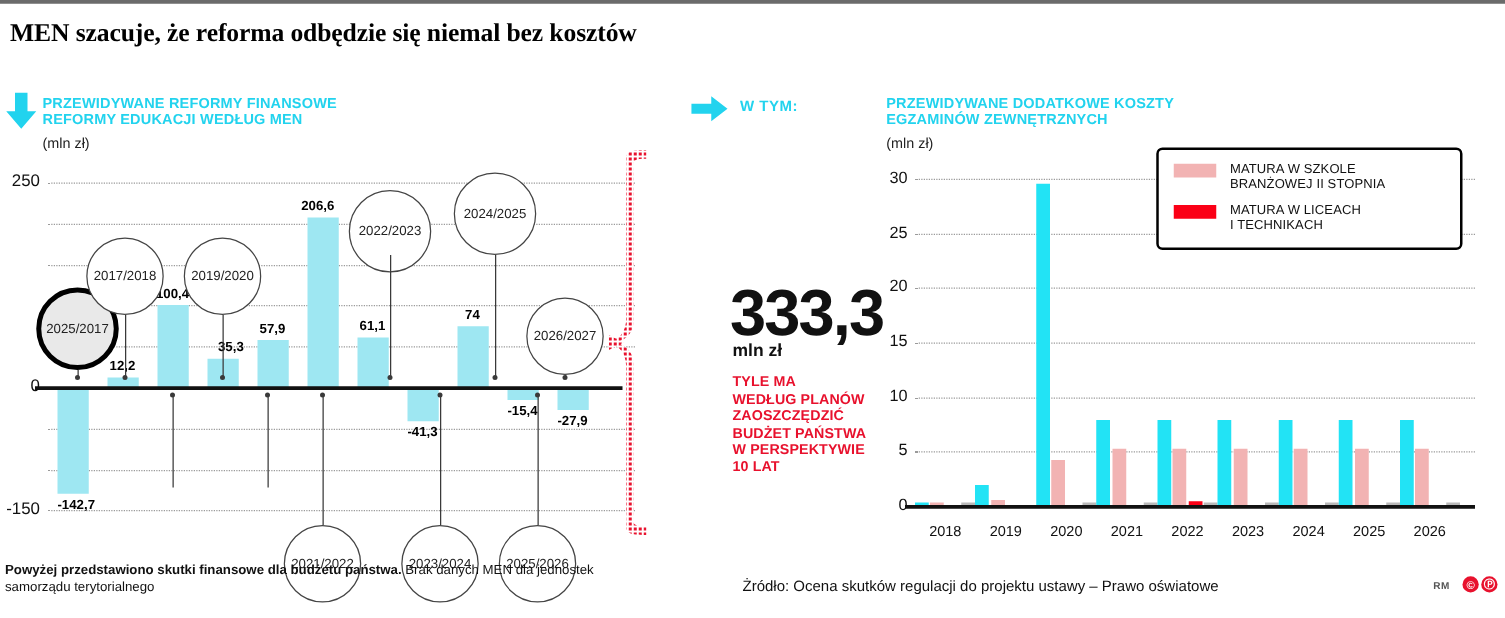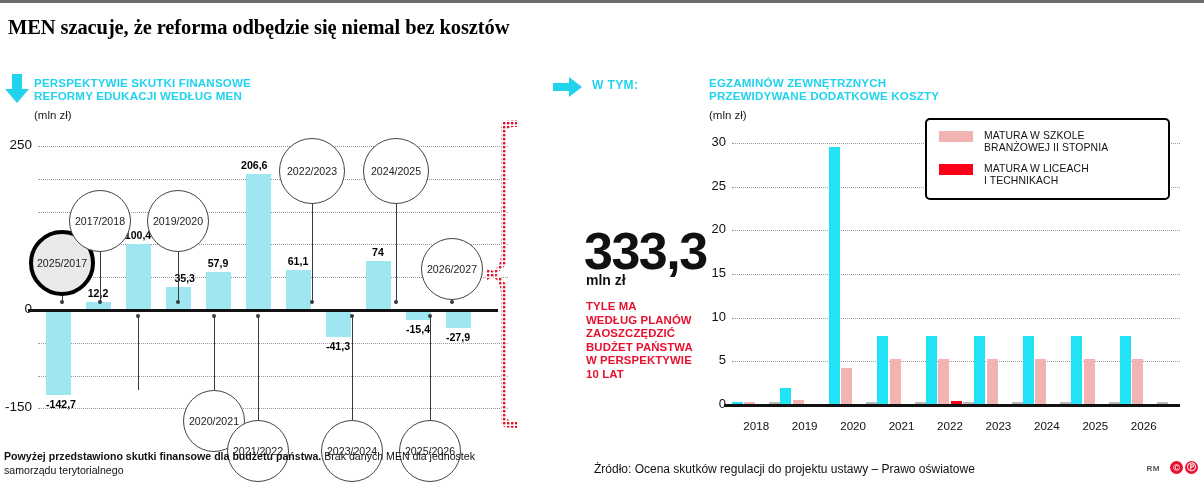--- a/index.html
+++ b/index.html
@@ -104,21 +104,21 @@
 <body>
 
 <div class="topline"></div>
 
 <div class="page-title">MEN szacuje, że reforma odbędzie się niemal bez kosztów</div>
 
 <svg class="arrow-down" viewBox="0 0 26 30">
   <path d="M8 0 h10 v15 h7 L13 29 L1 15 h7 z" fill="#22d3ee"></path>
 </svg>
 <div class="sec-head" style="left:34px; top:76px;">
-  <div class="sec-title">PERSPEKTYWIE SKUTKI FINANSOWE</div>
+  <div class="sec-title">PRZEWIDYWANE REFORMY FINANSOWE</div>
   <div class="sec-title">REFORMY EDUKACJI WEDŁUG MEN</div>
   <div class="sec-unit">(mln zł)</div>
 </div>
 
 <div id="left-chart">
     <div class="grid" style="left: 38px; width: 470px; top: 16px;"></div>
     <div class="grid" style="left: 38px; width: 470px; top: 48.8px;"></div>
     <div class="grid" style="left: 38px; width: 470px; top: 81.6px;"></div>
     <div class="grid" style="left: 38px; width: 470px; top: 114.4px;"></div>
     <div class="grid" style="left: 38px; width: 470px; top: 147.2px;"></div>
@@ -160,31 +160,28 @@
     </div>
     <div class="leaddot" style="left: 98px; top: 170px;"></div>
     <div class="lead" style="left: 100px; top: 122px; height: 50px;"></div>
     <div class="leaddot" style="left: 136px; top: 184px;"></div>
     <div class="lead" style="left: 138px; top: 186px; height: 74px;"></div>
     <div class="circ" style="width: 62px; height: 62px; left: 147px; top: 60px;">
       <span>2019/2020</span>
     </div>
     <div class="leaddot" style="left: 176px; top: 170px;"></div>
     <div class="lead" style="left: 178px; top: 122px; height: 50px;"></div>
-    <div class="circ" style="width: 62px; height: 62px; left: 183px; top: 260px;">
-      <span>2020/2021</span>
-    </div>
     <div class="leaddot" style="left: 212px; top: 184px;"></div>
     <div class="lead" style="left: 214px; top: 186px; height: 74px;"></div>
     <div class="circ" style="width: 62px; height: 62px; left: 227px; top: 290px;">
       <span>2021/2022</span>
     </div>
     <div class="leaddot" style="left: 256px; top: 184px;"></div>
     <div class="lead" style="left: 258px; top: 186px; height: 104px;"></div>
-    <div class="circ" style="width: 66px; height: 66px; left: 279px; top: 8px;">
+    <div class="circ" style="width: 66px; height: 66px; left: 279px; top: 22px;">
       <span>2022/2023</span>
     </div>
     <div class="leaddot" style="left: 310px; top: 170px;"></div>
     <div class="lead" style="left: 312px; top: 74px; height: 98px;"></div>
     <div class="circ" style="width: 62px; height: 62px; left: 321px; top: 290px;">
       <span>2023/2024</span>
     </div>
     <div class="leaddot" style="left: 350px; top: 184px;"></div>
     <div class="lead" style="left: 352px; top: 186px; height: 104px;"></div>
     <div class="circ" style="width: 66px; height: 66px; left: 363px; top: 8px;">
@@ -227,22 +224,22 @@
 <div class="redblock">
     <div>TYLE MA</div>
     <div>WEDŁUG PLANÓW</div>
     <div>ZAOSZCZĘDZIĆ</div>
     <div>BUDŻET PAŃSTWA</div>
     <div>W PERSPEKTYWIE</div>
     <div>10 LAT</div>
   </div>
 
 <div class="sec-head" style="left:709px; top:76px;">
+  <div class="sec-title">PRZEWIDYWANE DODATKOWE KOSZTY</div>
   <div class="sec-title">EGZAMINÓW ZEWNĘTRZNYCH</div>
-  <div class="sec-title">PRZEWIDYWANE DODATKOWE KOSZTY</div>
   <div class="sec-unit">(mln zł)</div>
 </div>
 
 <div id="right-chart">
     <div class="ytick-r" style="left: -2px; top: 266px;">0</div>
     <div class="grid-r" style="left: 32px; width: 448px; top: 231.333px;"></div>
     <div class="ytick-r" style="left: -2px; top: 222.333px;">5</div>
     <div class="grid-r" style="left: 32px; width: 448px; top: 187.667px;"></div>
     <div class="ytick-r" style="left: -2px; top: 178.667px;">10</div>
     <div class="grid-r" style="left: 32px; width: 448px; top: 144px;"></div>

